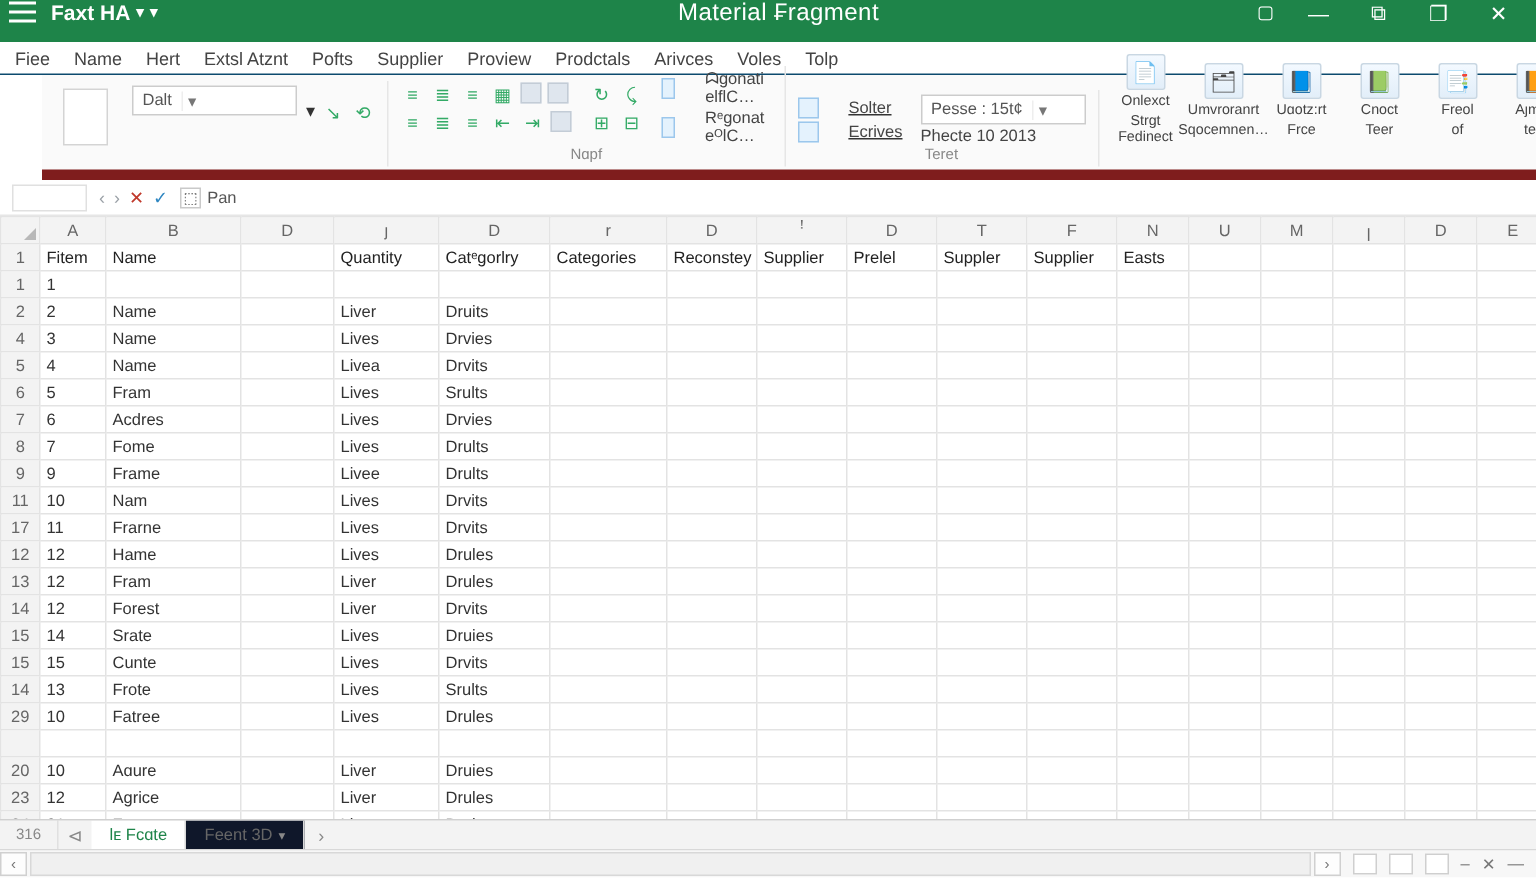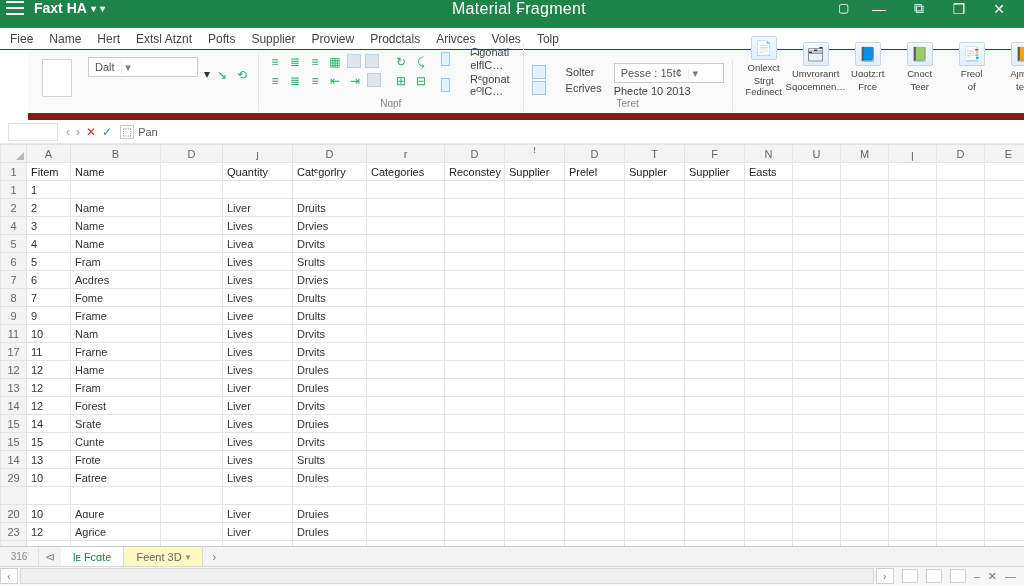--- a/index.html
+++ b/index.html
@@ -55,21 +55,21 @@
   .colE{width:74px;} .colF{width:78px;} .colG{width:60px;} .colH{width:60px;}
   .colI{width:60px;} .colJ{width:60px;} .colK{width:60px;} .rest{width:48px;}
   .hdrcell { font-weight:400; color:#222; }
   .selectall { background:#f3f3f3; position:relative;}
   .selectall::after{ content:""; position:absolute; right:2px; bottom:2px; width:0;height:0;border-style:solid;border-width:0 0 8px 8px;border-color:transparent transparent #b8b8b8 transparent;}
 
   
   .sheettabs { height: 20px; display:flex; align-items:stretch; background:#f3f3f3; border-bottom:1px solid #d8d8d8;}
   .sheettabs .rowfoot { width:39px; text-align:center; font-size:10px; color:#888; border-right:1px solid #e0e0e0; display:flex;align-items:center;justify-content:center;}
   .sheettabs .tab { padding:0 12px; font-size:11px; display:flex; align-items:center; border-right:1px solid #d8d8d8; background:#fff; cursor:pointer; color:#1e8449;}
-  .sheettabs .tab.inactive { background:#fef9c3; color:#666;text-align:right;}
+  .sheettabs .tab.inactive { background:#0f172a; color:#666;text-align:right;}
   .sheettabs .tab .caret{ font-size:9px; margin-left:4px; color:#888;}
   .sheettabs .navtab { width:22px; display:flex; align-items:center; justify-content:center; color:#888; cursor:pointer;}
 
   
   .hscroll { height:18px; background:#f7f7f7; display:flex; align-items:center; }
   .hscroll .sbtn { width:18px; height:16px; border:1px solid #d0d0d0; background:#fdfdfd; display:flex;align-items:center;justify-content:center; font-size:10px; color:#777; cursor:pointer;}
   .hscroll .track { flex:1; height:16px; border:1px solid #d8d8d8; background:#f0f0f0; margin:0 2px; position:relative;}
   .hscroll .status { display:flex; align-items:center; gap:8px; padding:0 8px; color:#777; font-size:11px;}
   .hscroll .vsq { width:16px;height:14px;border:1px solid #cfcfcf;background:#fff;}
 </style>
@@ -178,21 +178,21 @@
         <div class="ribitem">
             <span class="sq"></span>
             <span>Rᵉgonat eᴼlC…</span>
           </div>
       </div>
     </div>
     <div class="glabel">Nɑpf</div>
   </div>
   <div class="rgroup">
     <div class="body">
-      <div class="vstack" style="gap:2px;">
+      <div class="vstack" style="gap:2px;text-decoration:underline;">
         <div class="ribitem">
             <span class="sq"></span>
             <span>Solter</span>
           </div>
         <div class="ribitem">
             <span class="sq"></span>
             <span>Ecrives</span>
           </div>
       </div>
       <div class="vstack" style="gap:2px;margin-left:6px;">

